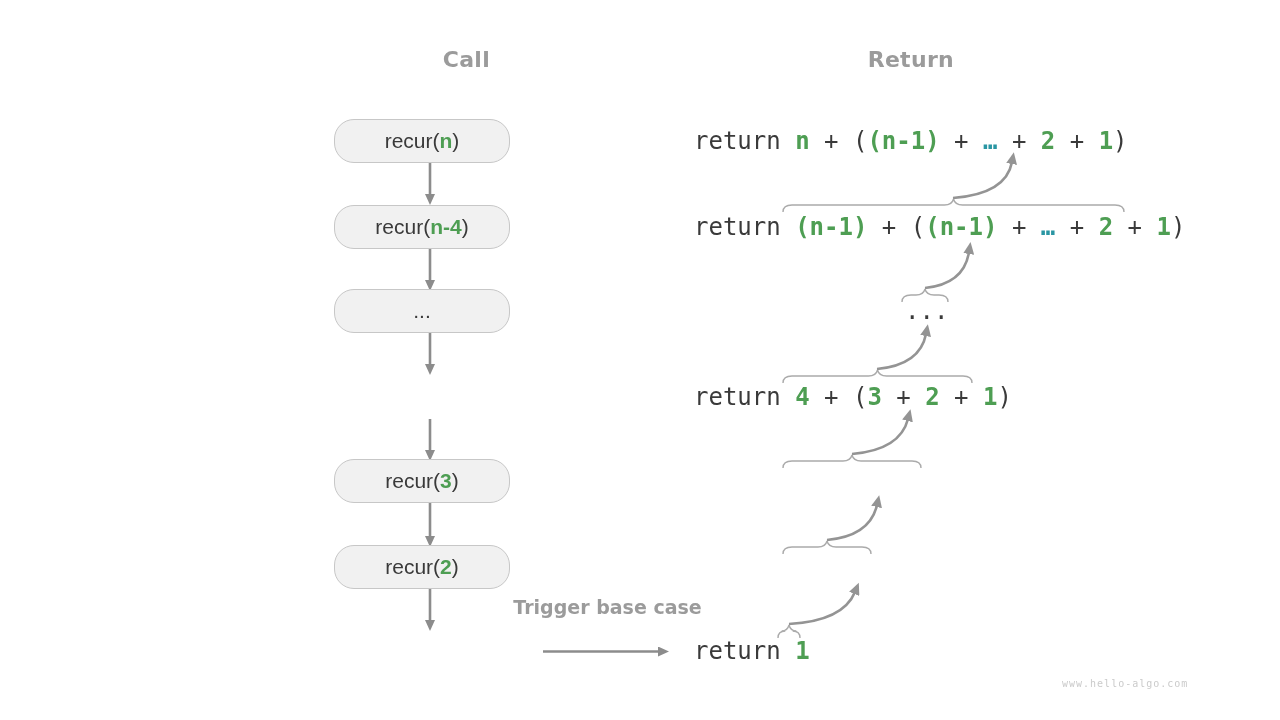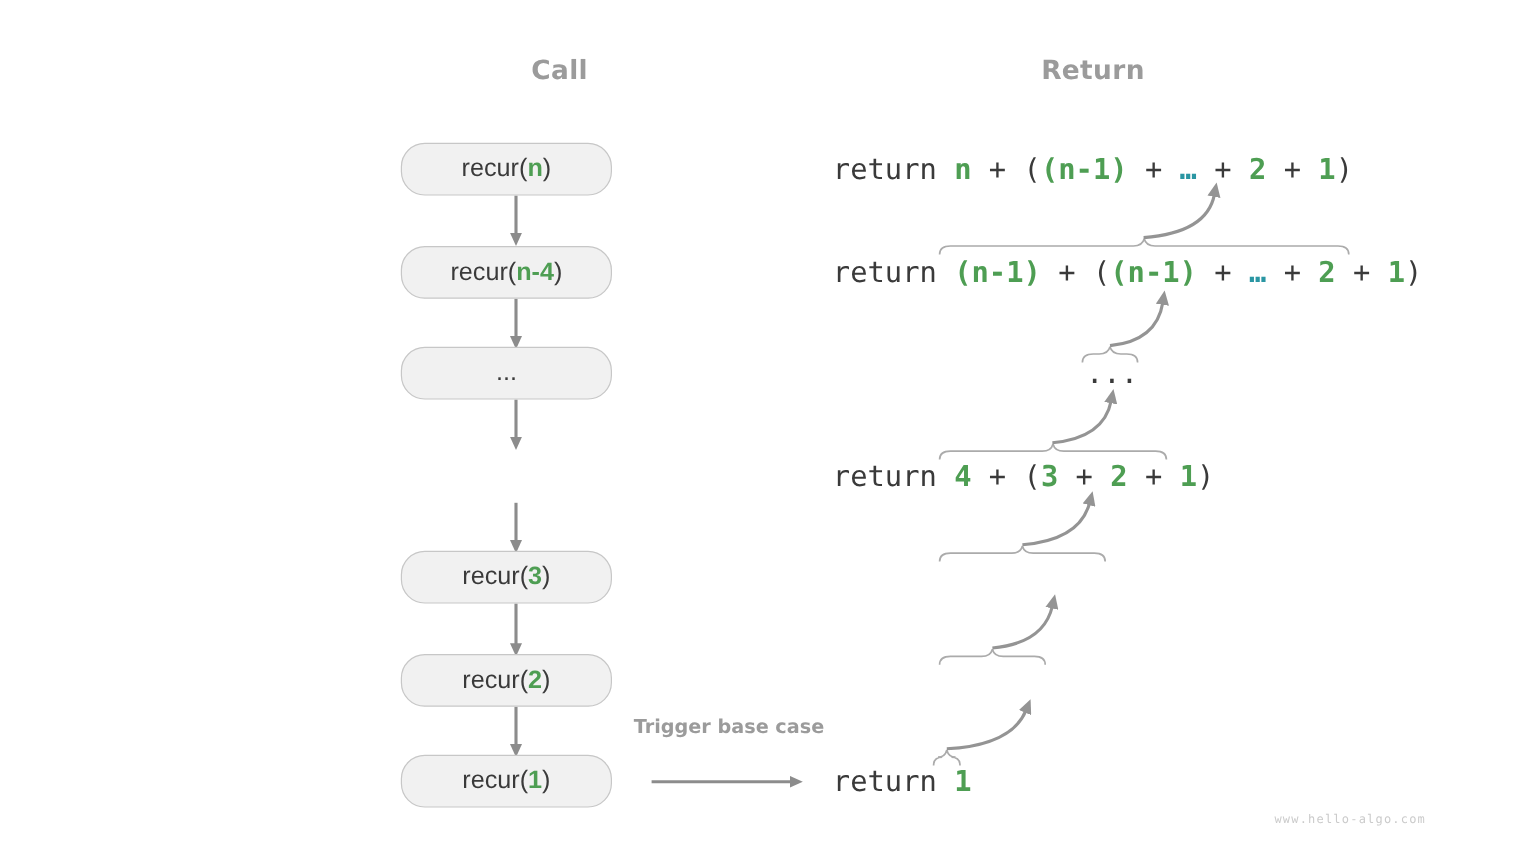--- a/index.html
+++ b/index.html
@@ -21,21 +21,21 @@
   }
   .ret{
     position:absolute;left:694px;height:28px;line-height:28px;white-space:pre;
     font-family:"DejaVu Sans Mono","Liberation Mono",monospace;font-size:24px;color:var(--text);
   }
   .tk-p{color:var(--text);}
   .tk-g{color:var(--green);font-weight:bold;}
   .tk-t{color:var(--teal);font-weight:bold;}
   .trigger{
     position:absolute;left:490px;top:596px;width:235px;text-align:center;
-    font-size:16px;font-weight:bold;color:var(--muted);
+    font-size:19px;font-weight:bold;color:var(--muted);
   }
   .watermark{
     position:absolute;left:1062px;top:678px;
     font-family:"DejaVu Sans Mono","Liberation Mono",monospace;font-size:10px;
     color:var(--watermark);letter-spacing:1px;
   }
   svg.links{position:absolute;left:0;top:0;pointer-events:none;}
 </style>
 </head>
 <body>
@@ -83,23 +83,20 @@
     </div>
   <div class="callbox" style="top:289px">
       <span><span class="tk-p">...</span></span>
     </div>
   <div class="callbox" style="top:459px">
       <span><span class="tk-p">recur(</span><span class="tk-g">3</span><span class="tk-p">)</span></span>
     </div>
   <div class="callbox" style="top:545px">
       <span><span class="tk-p">recur(</span><span class="tk-g">2</span><span class="tk-p">)</span></span>
     </div>
-  <div class="callbox" style="top:629px">
-      <span><span class="tk-p">recur(</span><span class="tk-g">1</span><span class="tk-p">)</span></span>
-    </div>
 
   <div class="ret" style="top:127px"><span class="tk-p">return </span><span class="tk-g">n</span><span class="tk-p"> + (</span><span class="tk-g">(n-1)</span><span class="tk-p"> + </span><span class="tk-t">…</span><span class="tk-p"> + </span><span class="tk-g">2</span><span class="tk-p"> + </span><span class="tk-g">1</span><span class="tk-p">)</span></div>
   <div class="ret" style="top:213px"><span class="tk-p">return </span><span class="tk-g">(n-1)</span><span class="tk-p"> + (</span><span class="tk-g">(n-1)</span><span class="tk-p"> + </span><span class="tk-t">…</span><span class="tk-p"> + </span><span class="tk-g">2</span><span class="tk-p"> + </span><span class="tk-g">1</span><span class="tk-p">)</span></div>
   <div class="ret" style="top:297px;left:905px"><span class="tk-p">...</span></div>
   <div class="ret" style="top:383px"><span class="tk-p">return </span><span class="tk-g">4</span><span class="tk-p"> + (</span><span class="tk-g">3</span><span class="tk-p"> + </span><span class="tk-g">2</span><span class="tk-p"> + </span><span class="tk-g">1</span><span class="tk-p">)</span></div>
   <div class="ret" style="top:637px"><span class="tk-p">return </span><span class="tk-g">1</span></div>
 
   <div class="trigger">Trigger base case</div>
   <div class="watermark">www.hello-algo.com</div>
 

